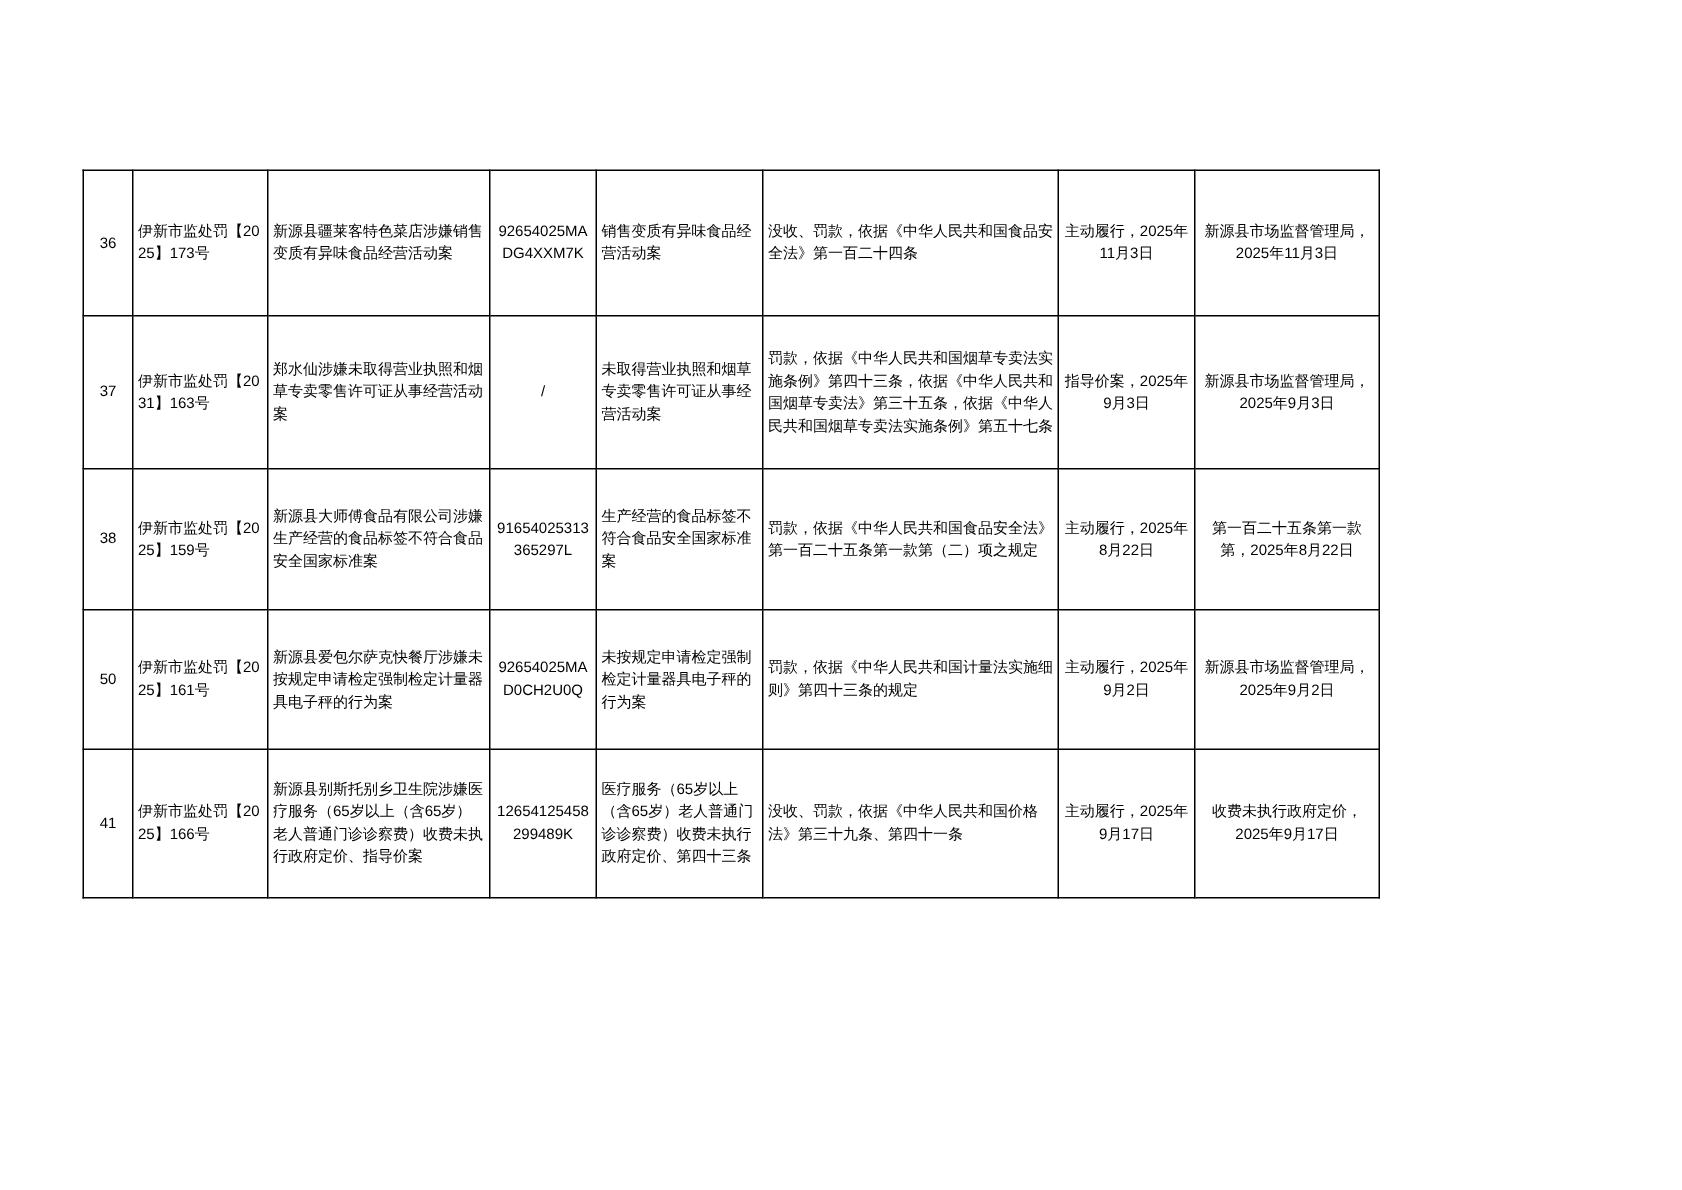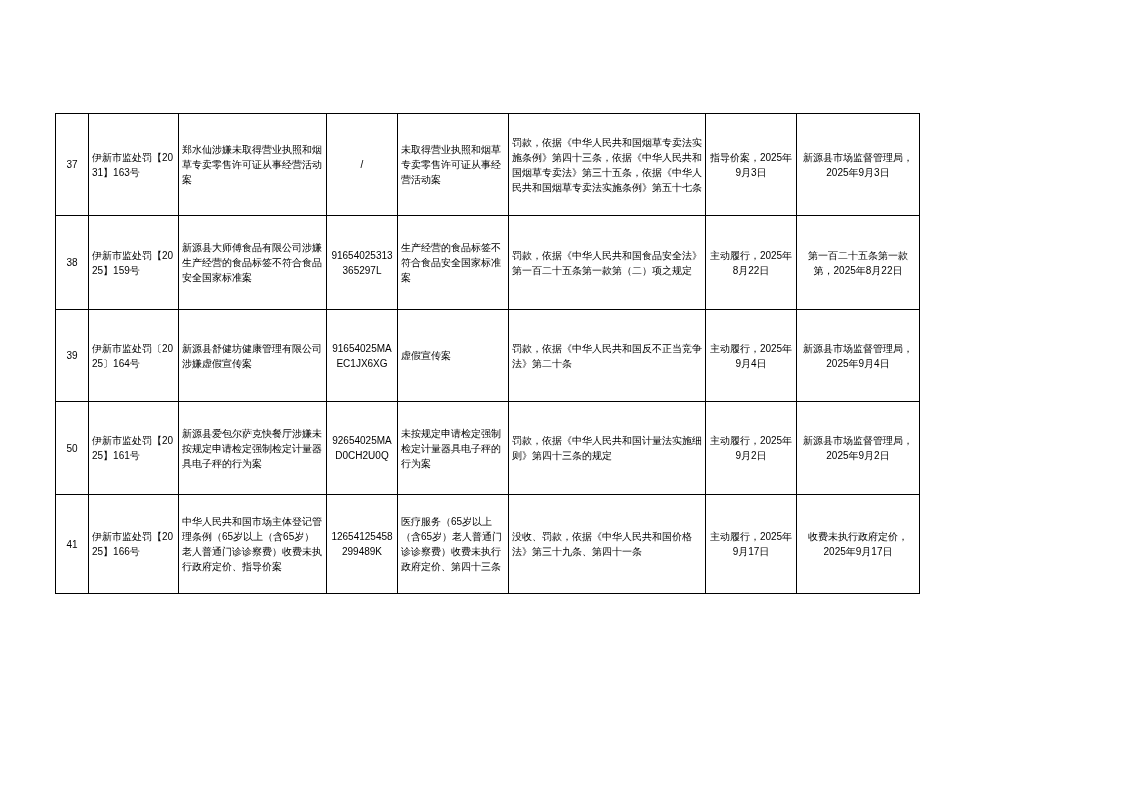--- a/index.html
+++ b/index.html
@@ -55,64 +55,64 @@
       <col style="width:33px">
       <col style="width:90px">
       <col style="width:148px">
       <col style="width:71px">
       <col style="width:111px">
       <col style="width:197px">
       <col style="width:91px">
       <col style="width:123px">
     </colgroup>
     <tbody id="table-body">
+        <tr style="height: 97px;">
+          <td class="c-center">36</td>
+          <td class="c-left c-doc">伊新市监处罚【2025】173号</td>
+          <td class="c-left">新源县疆莱客特色菜店涉嫌销售变质有异味食品经营活动案</td>
+          <td class="c-center c-code">92654025MADG4XXM7K</td>
+          <td class="c-left">销售变质有异味食品经营活动案</td>
+          <td class="c-left">没收、罚款，依据《中华人民共和国食品安全法》第一百二十四条</td>
+          <td class="c-center">主动履行，2025年11月3日</td>
+          <td class="c-center">新源县市场监督管理局，2025年11月3日</td>
+        </tr>
         <tr style="height: 102px;">
           <td class="c-center">37</td>
           <td class="c-left c-doc">伊新市监处罚【2031】163号</td>
           <td class="c-left">郑水仙涉嫌未取得营业执照和烟草专卖零售许可证从事经营活动案</td>
           <td class="c-center c-code">/</td>
           <td class="c-left">未取得营业执照和烟草专卖零售许可证从事经营活动案</td>
           <td class="c-left">罚款，依据《中华人民共和国烟草专卖法实施条例》第四十三条，依据《中华人民共和国烟草专卖法》第三十五条，依据《中华人民共和国烟草专卖法实施条例》第五十七条</td>
           <td class="c-center">指导价案，2025年9月3日</td>
           <td class="c-center">新源县市场监督管理局，2025年9月3日</td>
         </tr>
         <tr style="height: 94px;">
           <td class="c-center">38</td>
           <td class="c-left c-doc">伊新市监处罚【2025】159号</td>
           <td class="c-left">新源县大师傅食品有限公司涉嫌生产经营的食品标签不符合食品安全国家标准案</td>
           <td class="c-center c-code">91654025313365297L</td>
           <td class="c-left">生产经营的食品标签不符合食品安全国家标准案</td>
           <td class="c-left">罚款，依据《中华人民共和国食品安全法》第一百二十五条第一款第（二）项之规定</td>
           <td class="c-center">主动履行，2025年8月22日</td>
           <td class="c-center">第一百二十五条第一款第，2025年8月22日</td>
         </tr>
-        <tr style="height: 92px;">
-          <td class="c-center">39</td>
-          <td class="c-left c-doc">伊新市监处罚〔2025〕164号</td>
-          <td class="c-left">新源县舒健坊健康管理有限公司涉嫌虚假宣传案</td>
-          <td class="c-center c-code">91654025MAEC1JX6XG</td>
-          <td class="c-left">虚假宣传案</td>
-          <td class="c-left">罚款，依据《中华人民共和国反不正当竞争法》第二十条</td>
-          <td class="c-center">主动履行，2025年9月4日</td>
-          <td class="c-center">新源县市场监督管理局，2025年9月4日</td>
-        </tr>
         <tr style="height: 93px;">
           <td class="c-center">50</td>
           <td class="c-left c-doc">伊新市监处罚【2025】161号</td>
           <td class="c-left">新源县爱包尔萨克快餐厅涉嫌未按规定申请检定强制检定计量器具电子秤的行为案</td>
           <td class="c-center c-code">92654025MAD0CH2U0Q</td>
           <td class="c-left">未按规定申请检定强制检定计量器具电子秤的行为案</td>
           <td class="c-left">罚款，依据《中华人民共和国计量法实施细则》第四十三条的规定</td>
           <td class="c-center">主动履行，2025年9月2日</td>
           <td class="c-center">新源县市场监督管理局，2025年9月2日</td>
         </tr>
         <tr style="height: 99px;">
           <td class="c-center">41</td>
           <td class="c-left c-doc">伊新市监处罚【2025】166号</td>
-          <td class="c-left">中华人民共和国市场主体登记管理条例（65岁以上（含65岁）老人普通门诊诊察费）收费未执行政府定价、指导价案</td>
+          <td class="c-left">新源县别斯托别乡卫生院涉嫌医疗服务（65岁以上（含65岁）老人普通门诊诊察费）收费未执行政府定价、指导价案</td>
           <td class="c-center c-code">12654125458299489K</td>
           <td class="c-left">医疗服务（65岁以上（含65岁）老人普通门诊诊察费）收费未执行政府定价、第四十三条</td>
           <td class="c-left">没收、罚款，依据《中华人民共和国价格法》第三十九条、第四十一条</td>
           <td class="c-center">主动履行，2025年9月17日</td>
           <td class="c-center">收费未执行政府定价，2025年9月17日</td>
         </tr>
       </tbody>
   </table>
 </div>
 

